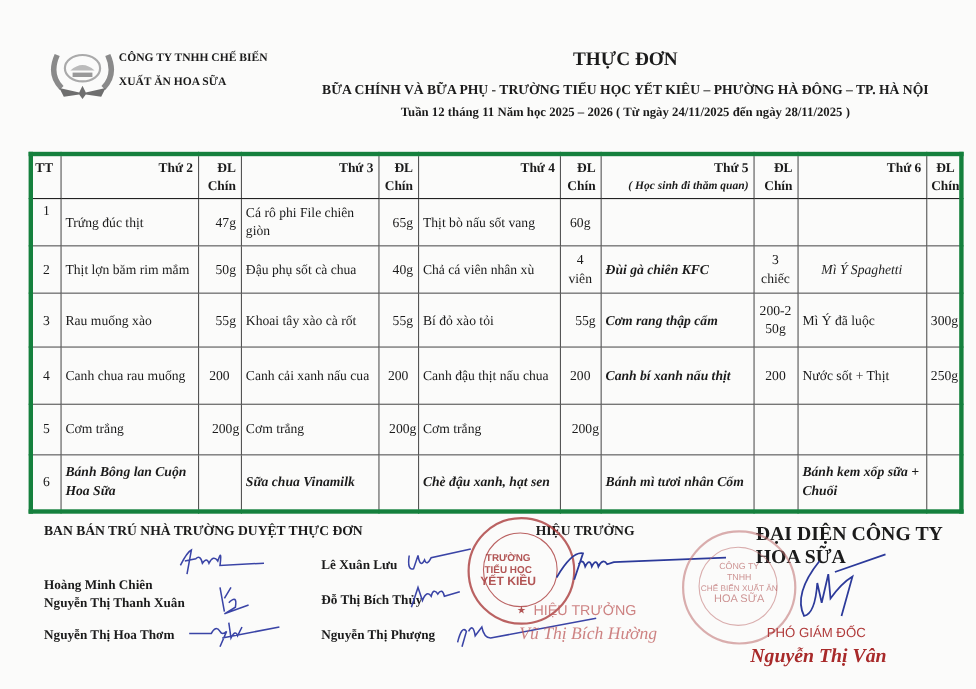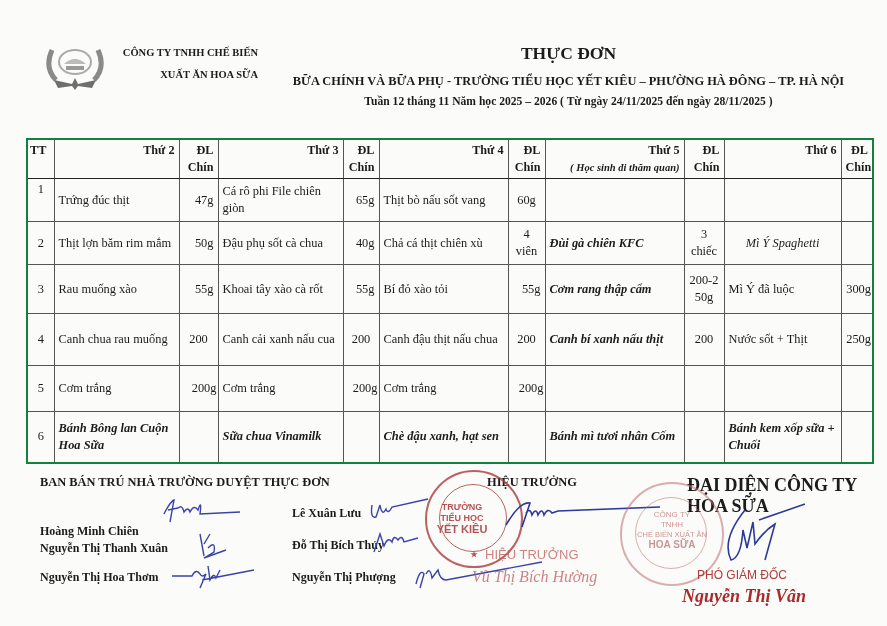--- a/index.html
+++ b/index.html
@@ -5,30 +5,30 @@
     html, body { margin: 0; padding: 0; }
     body {
       width: 887px; height: 626px; overflow: hidden;
       background: #fbfbfa;
       font-family: "Liberation Serif", "DejaVu Serif", serif;
       color: #1b1b1b;
       position: relative;
     }
     .abs { position: absolute; }
     .logo { left: 42px; top: 40px; width: 66px; height: 52px; }
-    .company { left: 108px; top: 42px; width: 150px; text-align: right; font-weight: bold; font-size: 10.5px; line-height: 22px; }
+    .company { left: 108px; top: 42px; width: 150px; text-align: left; font-weight: bold; font-size: 10.5px; line-height: 22px; }
     .title-block { left: 250px; top: 40px; width: 637px; text-align: center; font-weight: bold; }
     .title-main { font-size: 17.5px; line-height: 26px; }
     .title-sub { font-size: 12.4px; line-height: 22px; margin-top: 4px; }
     .title-week { font-size: 11.6px; line-height: 20px; }
 
     table.menu {
       position: absolute; left: 26px; top: 138px; width: 846px; height: 322px;
       border-collapse: collapse; table-layout: fixed;
-      border: 2px solid #15803d;
+      border: 4px solid #15803d;
       font-size: 12.4px;
     }
     table.menu td, table.menu th {
       border: 1px solid #555; padding: 2px 4px; vertical-align: middle; line-height: 17px;
       overflow: hidden;
     }
     table.menu th { font-weight: bold; text-align: right; vertical-align: top; font-size: 12.2px; }
     table.menu tr.hdr th { border-bottom: 1.5px solid #222; }
     .tt { text-align: center; }
     .qty { text-align: center; margin-left: 13px; }
@@ -133,21 +133,21 @@
     <td class="qty"></td>
     <td></td>
     <td class="qty"></td>
   </tr>
   <tr style="height:43px">
     <td class="tt">2</td>
     <td>Thịt lợn băm rim mắm</td>
     <td class="qty-r">50g</td>
     <td>Đậu phụ sốt cà chua</td>
     <td class="qty-r">40g</td>
-    <td>Chả cá thịt chiên xù</td>
+    <td>Chả cá viên nhân xù</td>
     <td class="qty">4 viên</td>
     <td class="bi">Đùi gà chiên KFC</td>
     <td class="qty">3 chiếc</td>
     <td class="it ctr">Mì Ý Spaghetti</td>
     <td class="qty"></td>
   </tr>
   <tr style="height:49px">
     <td class="tt">3</td>
     <td>Rau muống xào</td>
     <td class="qty-r">55g</td>
@@ -246,20 +246,20 @@
 <div class="abs faded-red" style="left:485px; top:547px; font-size:13px;">HIỆU TRƯỞNG</div>
 <div class="abs faded-red" style="left:472px; top:568px; font-size:16px; font-style:italic; font-family:'Liberation Serif', serif;">Vũ Thị Bích Hường</div>
 
 <div class="abs daidien">ĐẠI DIỆN CÔNG TY HOA SỮA</div>
 <div class="stamp" style="left:620px; top:482px; width:100px; height:100px; border-color:rgba(190,110,110,0.55);">
   <div class="stamp-inner" style="left:13px; top:13px; width:70px; height:70px; border-color:rgba(190,110,110,0.55);"></div>
   <div class="stamp-text" style="left:0; top:26px; width:100px; font-size:8px; line-height:10px; color:rgba(180,90,90,0.65); font-weight:normal;">
     <div>CÔNG TY</div>
     <div>TNHH</div>
     <div style="font-size:7.5px;">CHẾ BIẾN XUẤT ĂN</div>
-    <div style="font-size:10px; font-weight:bold;">HOA SỮA</div>
+    <div style="font-size:10px; font-weight:normal;">HOA SỮA</div>
   </div>
 </div>
 <svg class="sig" style="left:725px; top:500px;" width="90" height="70">
   <path d="M20 10 Q-4 40 6 60 Q16 58 18 30 L22 48 L28 22 L30 44 Q40 30 50 24 L40 60 M34 20 L80 4" stroke="#2c3a9a" stroke-width="1.6" fill="none"></path>
 </svg>
 <div class="abs faded-red" style="left:697px; top:568px; font-size:12px; color:#b03a3a;">PHÓ GIÁM ĐỐC</div>
 <div class="abs red-script" style="left:682px; top:586px; font-size:18px;">Nguyễn Thị Vân</div>
 
 </body></html>

